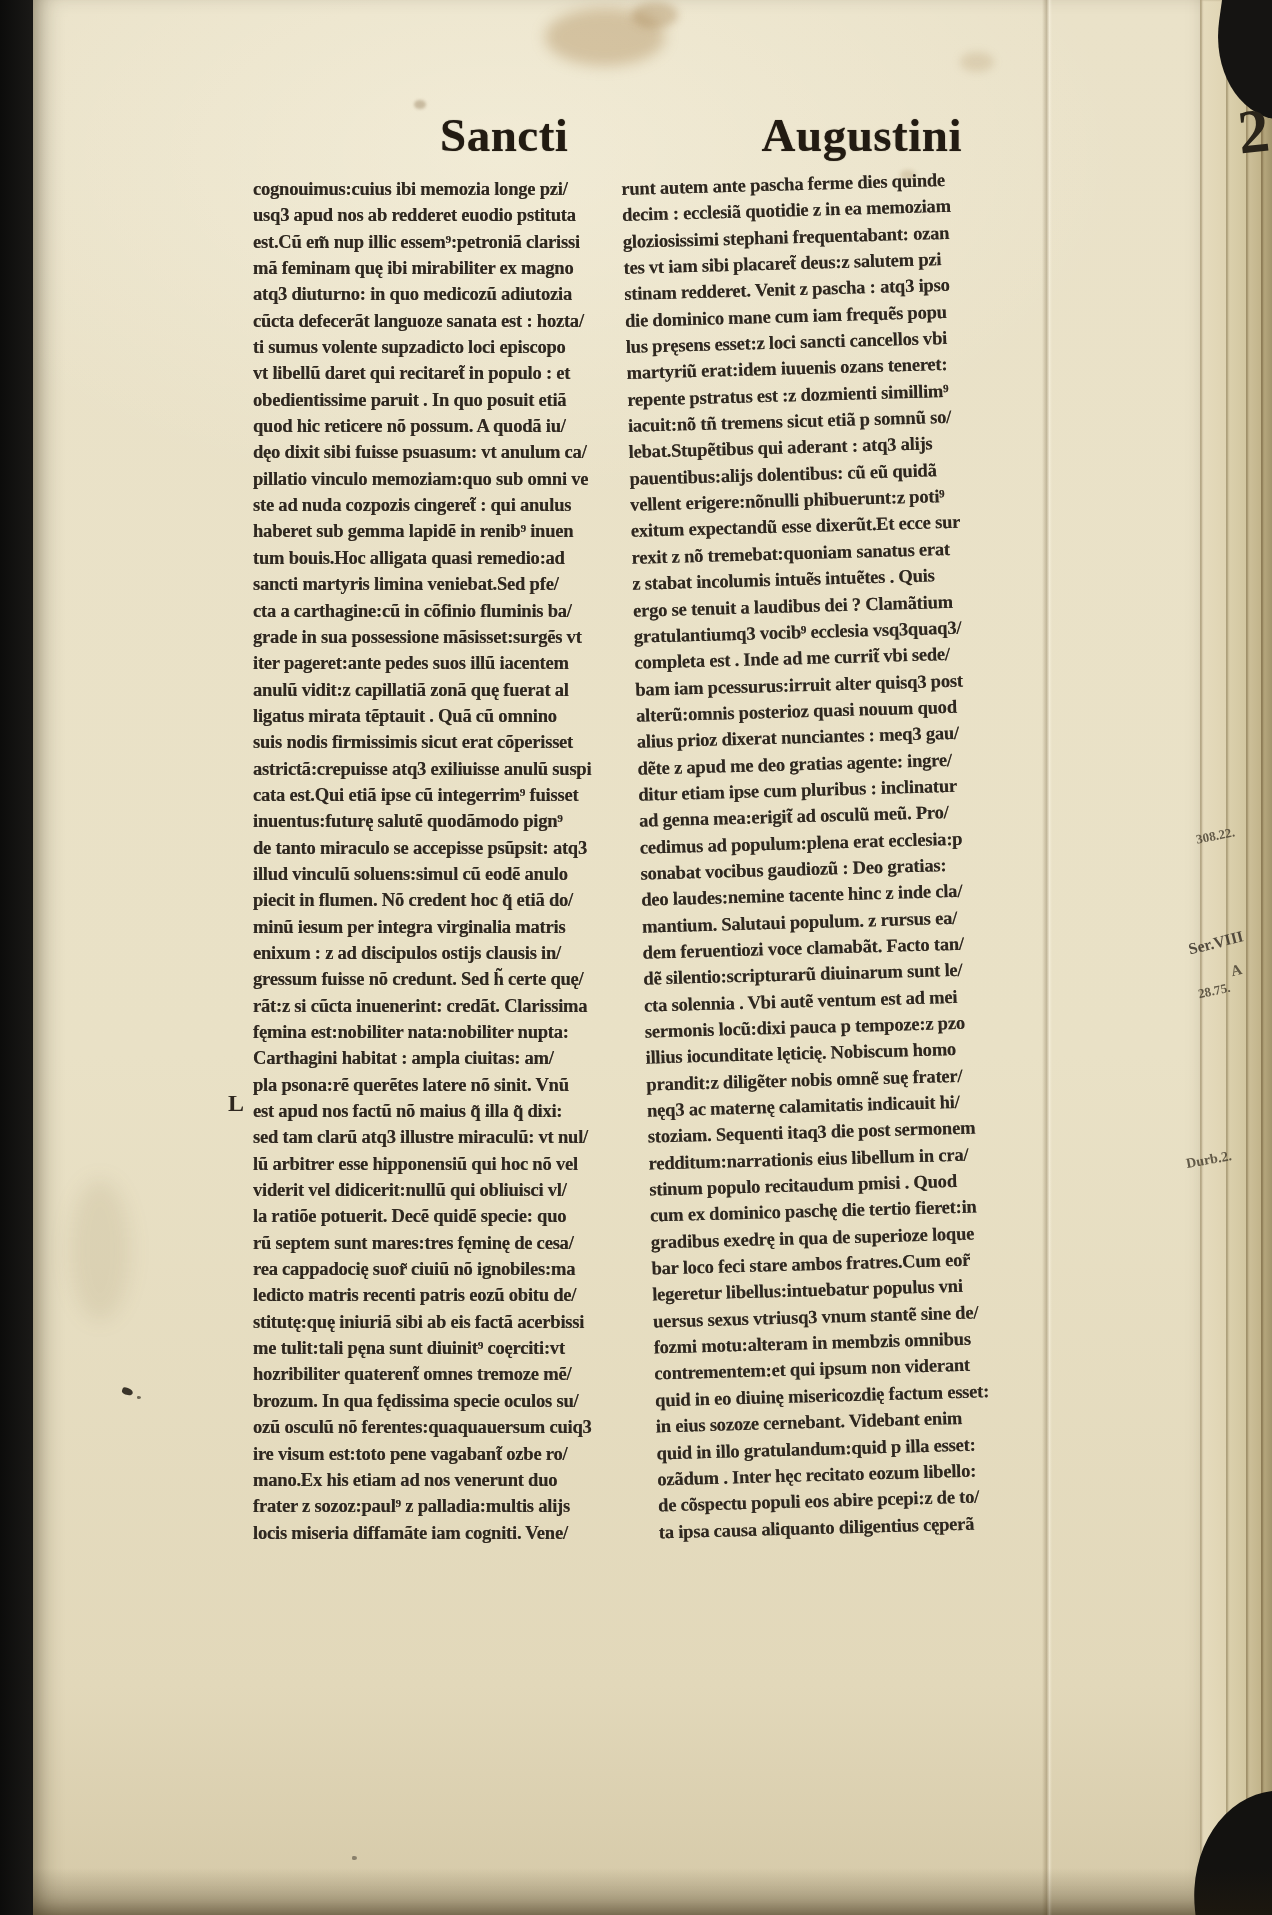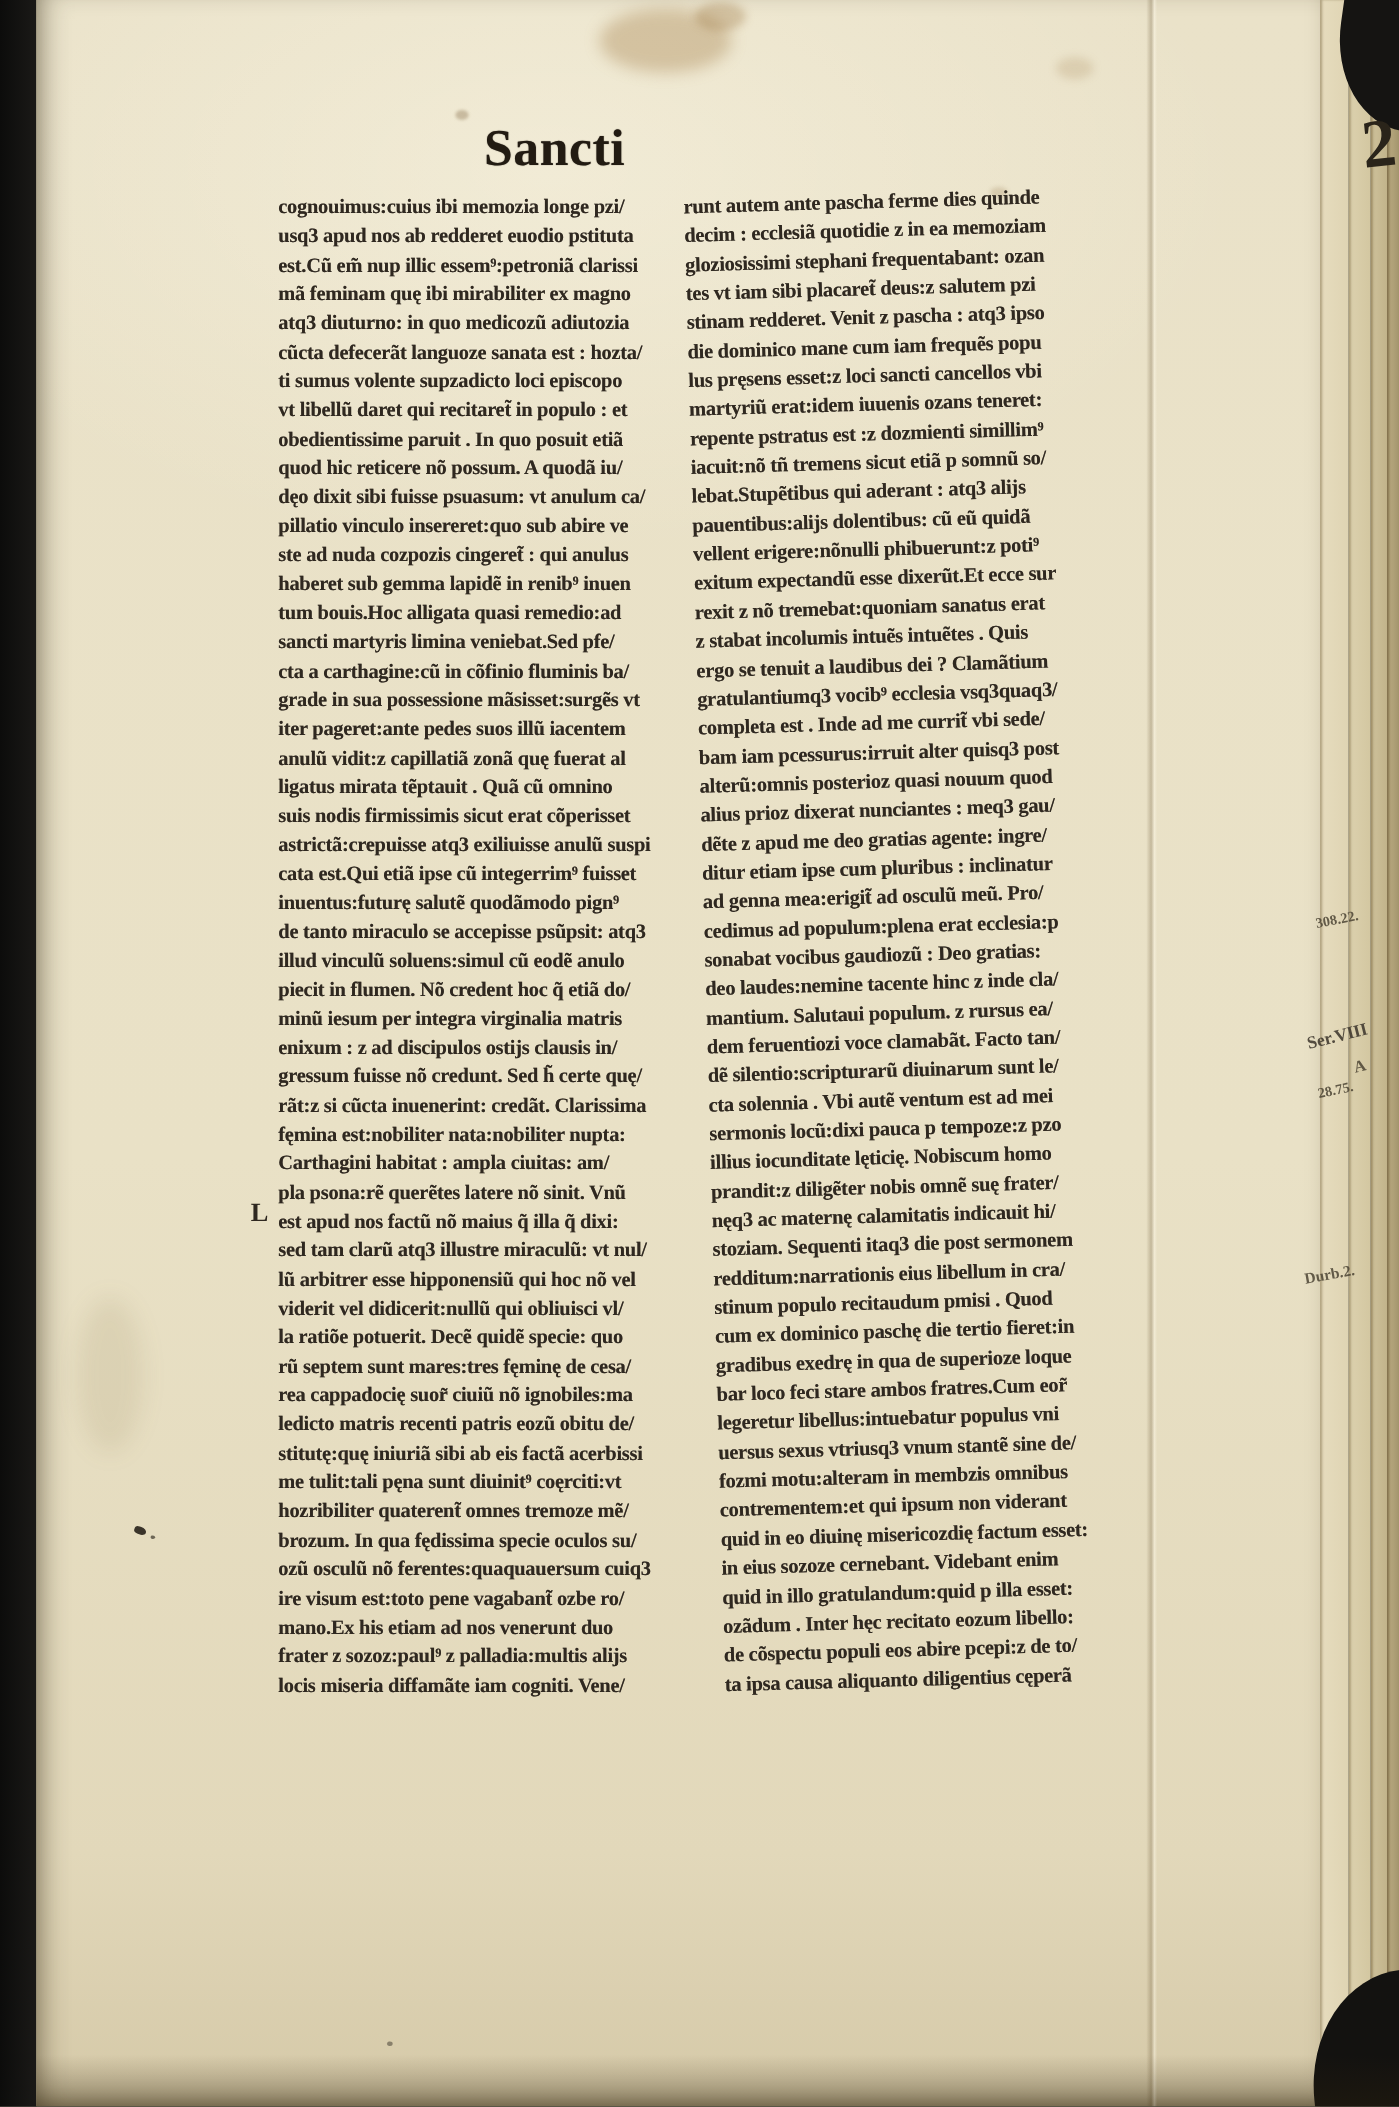--- a/index.html
+++ b/index.html
@@ -86,35 +86,36 @@
   <div class="stain s3"></div>
   <div class="stain s4"></div>
   <div class="stain s5"></div>
   <div class="stain s6"></div>
   <div class="speck sp1"></div>
   <div class="speck sp2"></div>
   <div class="speck sp3"></div>
 
   <div class="title">
     <span>Sancti</span>
+    <span>Augustini</span>
   </div>
 
   <div class="col col-left">
       <div class="tline">cognouimus:cuius ibi memozia longe pzi/</div>
       <div class="tline">usq3 apud nos ab redderet euodio pstituta</div>
       <div class="tline">est.Cũ em̃ nup illic essem⁹:petroniã clarissi</div>
       <div class="tline">mã feminam quę ibi mirabiliter ex magno</div>
       <div class="tline">atq3 diuturno: in quo medicozũ adiutozia</div>
       <div class="tline">cũcta defecerãt languoze sanata est : hozta/</div>
       <div class="tline">ti sumus volente supzadicto loci episcopo</div>
       <div class="tline">vt libellũ daret qui recitaret̃ in populo : et</div>
       <div class="tline">obedientissime paruit . In quo posuit etiã</div>
       <div class="tline">quod hic reticere nõ possum. A quodã iu/</div>
       <div class="tline">dęo dixit sibi fuisse psuasum: vt anulum ca/</div>
-      <div class="tline">pillatio vinculo insereret:quo sub abire ve</div>
+      <div class="tline">pillatio vinculo memoziam:quo sub omni ve</div>
       <div class="tline">ste ad nuda cozpozis cingeret̃ : qui anulus</div>
       <div class="tline">haberet sub gemma lapidẽ in renib⁹ inuen</div>
       <div class="tline">tum bouis.Hoc alligata quasi remedio:ad</div>
       <div class="tline">sancti martyris limina veniebat.Sed pfe/</div>
       <div class="tline">cta a carthagine:cũ in cõfinio fluminis ba/</div>
       <div class="tline">grade in sua possessione mãsisset:surgẽs vt</div>
       <div class="tline">iter pageret:ante pedes suos illũ iacentem</div>
       <div class="tline">anulũ vidit:z capillatiã zonã quę fuerat al</div>
       <div class="tline">ligatus mirata tẽptauit . Quã cũ omnino</div>
       <div class="tline">suis nodis firmissimis sicut erat cõperisset</div>

